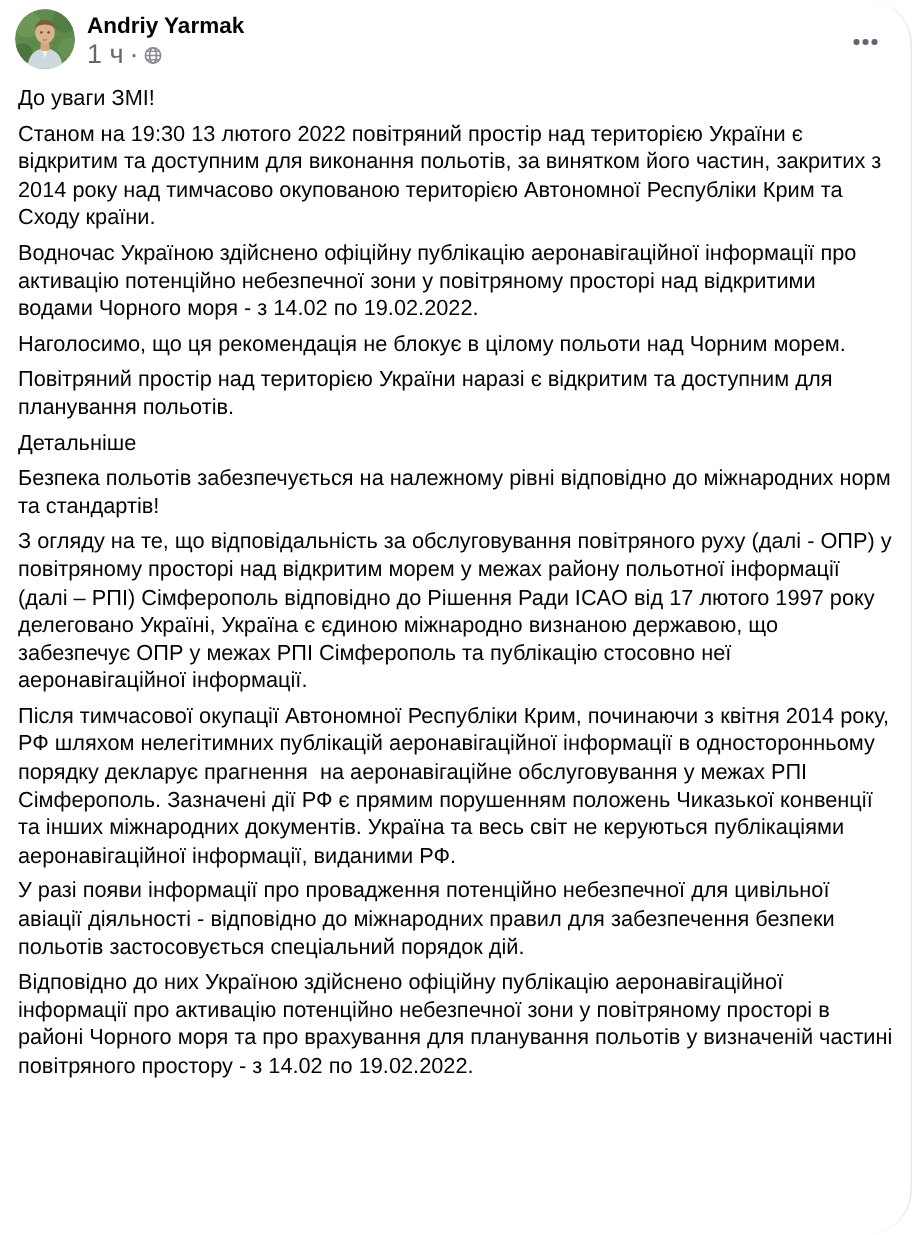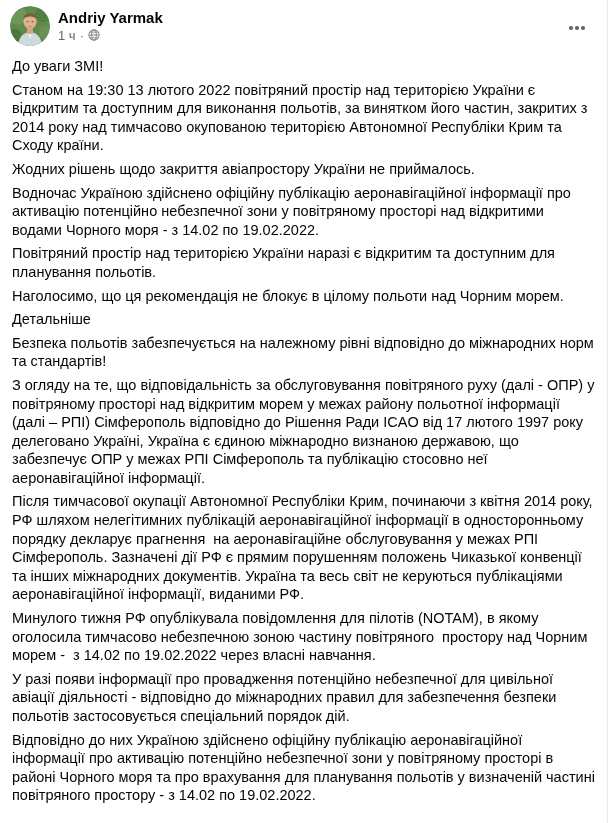--- a/index.html
+++ b/index.html
@@ -11,20 +11,21 @@
     color: #050505;
     overflow: hidden;
     position: relative;
   }
   .post-card {
     width: 608px;
     height: 823px;
     background: #ffffff;
     border-right: 1px solid #e6e8eb;
     position: relative;
+    border-radius: 30px;
   }
   
   .post-header {
     display: flex;
     align-items: flex-start;
     padding: 6px 14px 4px 10px;
     height: 54px;
   }
   .avatar {
     width: 40px;
@@ -44,21 +45,21 @@
     font-weight: bold;
     color: #050505;
     line-height: 19px;
     cursor: pointer;
   }
   .meta-row {
     display: flex;
     align-items: flex-start;
     gap: 4px;
     margin-top: 1px;
-    font-size: 13px;
+    font-size: 18px;
     color: #65676b;
     line-height: 16px;
   }
   .meta-dot { color: #65676b; }
   .globe { display: inline-block; margin-top: 1px; }
   .menu-button {
     width: 32px;
     height: 32px;
     border: none;
     background: transparent;
@@ -145,26 +146,24 @@
     <button class="menu-button" aria-label="options">
       <span class="dot"></span>
       <span class="dot"></span>
       <span class="dot"></span>
     </button>
   </div>
 
   <div class="post-body">
       <p>До уваги ЗМІ!</p>
       <p>Станом на 19:30 13 лютого 2022 повітряний простір над територією України є відкритим та доступним для виконання польотів, за винятком його частин, закритих з 2014 року над тимчасово окупованою територією Автономної Республіки Крим та Сходу країни.</p>
-      <p>Жодних рішень щодо закриття авіапростору України не приймалось.</p>
       <p>Водночас Україною здійснено офіційну публікацію аеронавігаційної інформації про активацію потенційно небезпечної зони у повітряному просторі над відкритими водами Чорного моря - з 14.02 по 19.02.2022.</p>
+      <p>Наголосимо, що ця рекомендація не блокує в цілому польоти над Чорним морем.</p>
       <p>Повітряний простір над територією України наразі є відкритим та доступним для планування польотів.</p>
-      <p>Наголосимо, що ця рекомендація не блокує в цілому польоти над Чорним морем.</p>
       <p>Детальніше</p>
       <p>Безпека польотів забезпечується на належному рівні відповідно до міжнародних норм та стандартів!</p>
       <p>З огляду на те, що відповідальність за обслуговування повітряного руху (далі - ОПР) у повітряному просторі над відкритим морем у межах району польотної інформації (далі – РПІ) Сімферополь відповідно до Рішення Ради ICAO від 17 лютого 1997 року делеговано Україні, Україна є єдиною міжнародно визнаною державою, що забезпечує ОПР у межах РПІ Сімферополь та публікацію стосовно неї аеронавігаційної інформації.</p>
       <p>Після тимчасової окупації Автономної Республіки Крим, починаючи з квітня 2014 року, РФ шляхом нелегітимних публікацій аеронавігаційної інформації в односторонньому порядку декларує прагнення  на аеронавігаційне обслуговування у межах РПІ Сімферополь. Зазначені дії РФ є прямим порушенням положень Чиказької конвенції та інших міжнародних документів. Україна та весь світ не керуються публікаціями аеронавігаційної інформації, виданими РФ.</p>
-      <p>Минулого тижня РФ опублікувала повідомлення для пілотів (NOTAM), в якому оголосила тимчасово небезпечною зоною частину повітряного  простору над Чорним морем -  з 14.02 по 19.02.2022 через власні навчання.</p>
       <p>У разі появи інформації про провадження потенційно небезпечної для цивільної авіації діяльності - відповідно до міжнародних правил для забезпечення безпеки польотів застосовується спеціальний порядок дій.</p>
       <p>Відповідно до них Україною здійснено офіційну публікацію аеронавігаційної інформації про активацію потенційно небезпечної зони у повітряному просторі в районі Чорного моря та про врахування для планування польотів у визначеній частині повітряного простору - з 14.02 по 19.02.2022.</p>
     </div>
 
 </div>
 
 </body></html>

